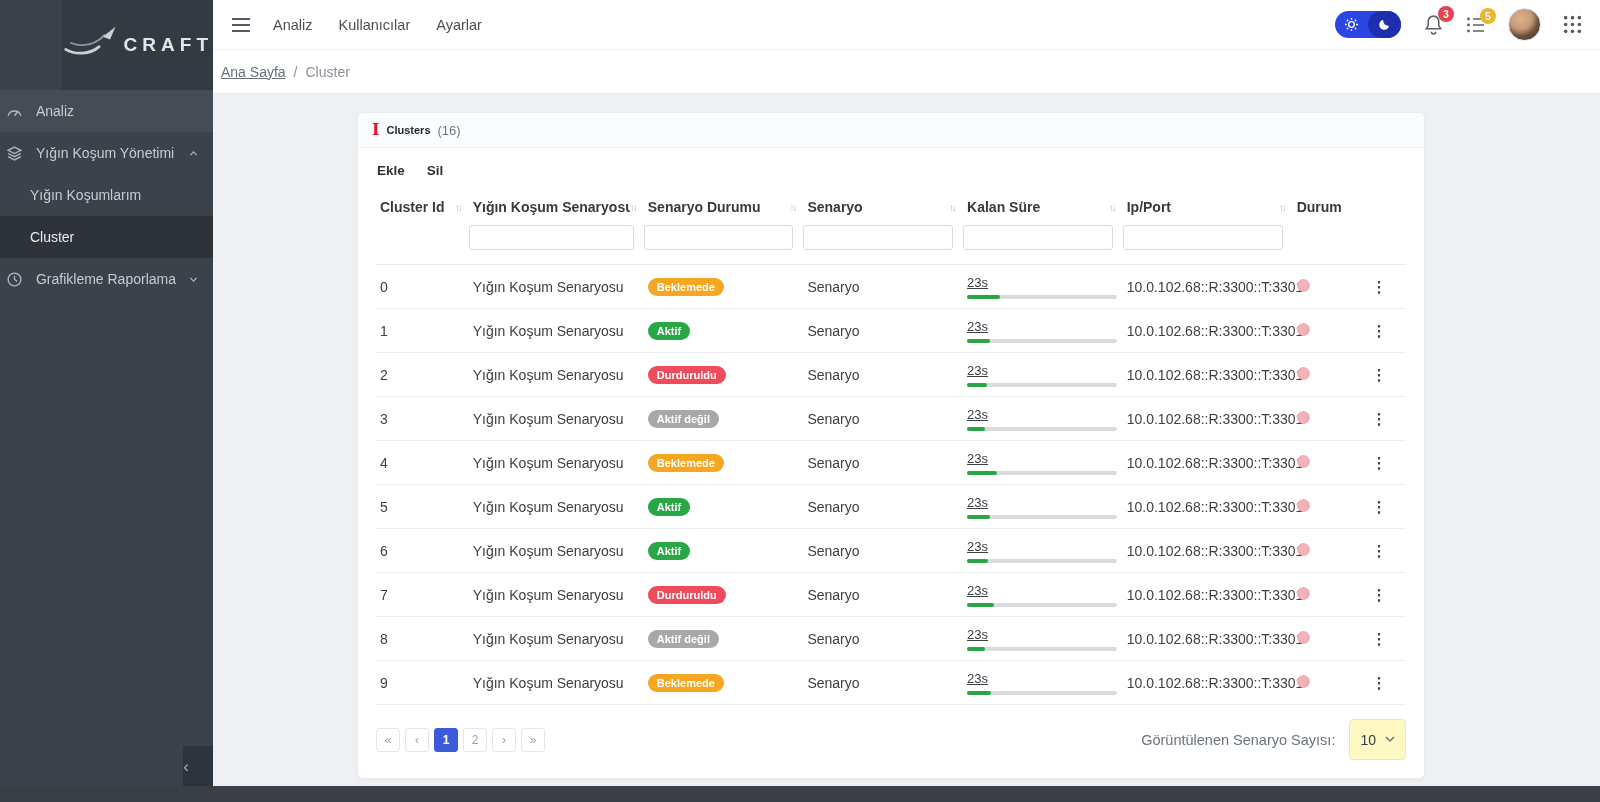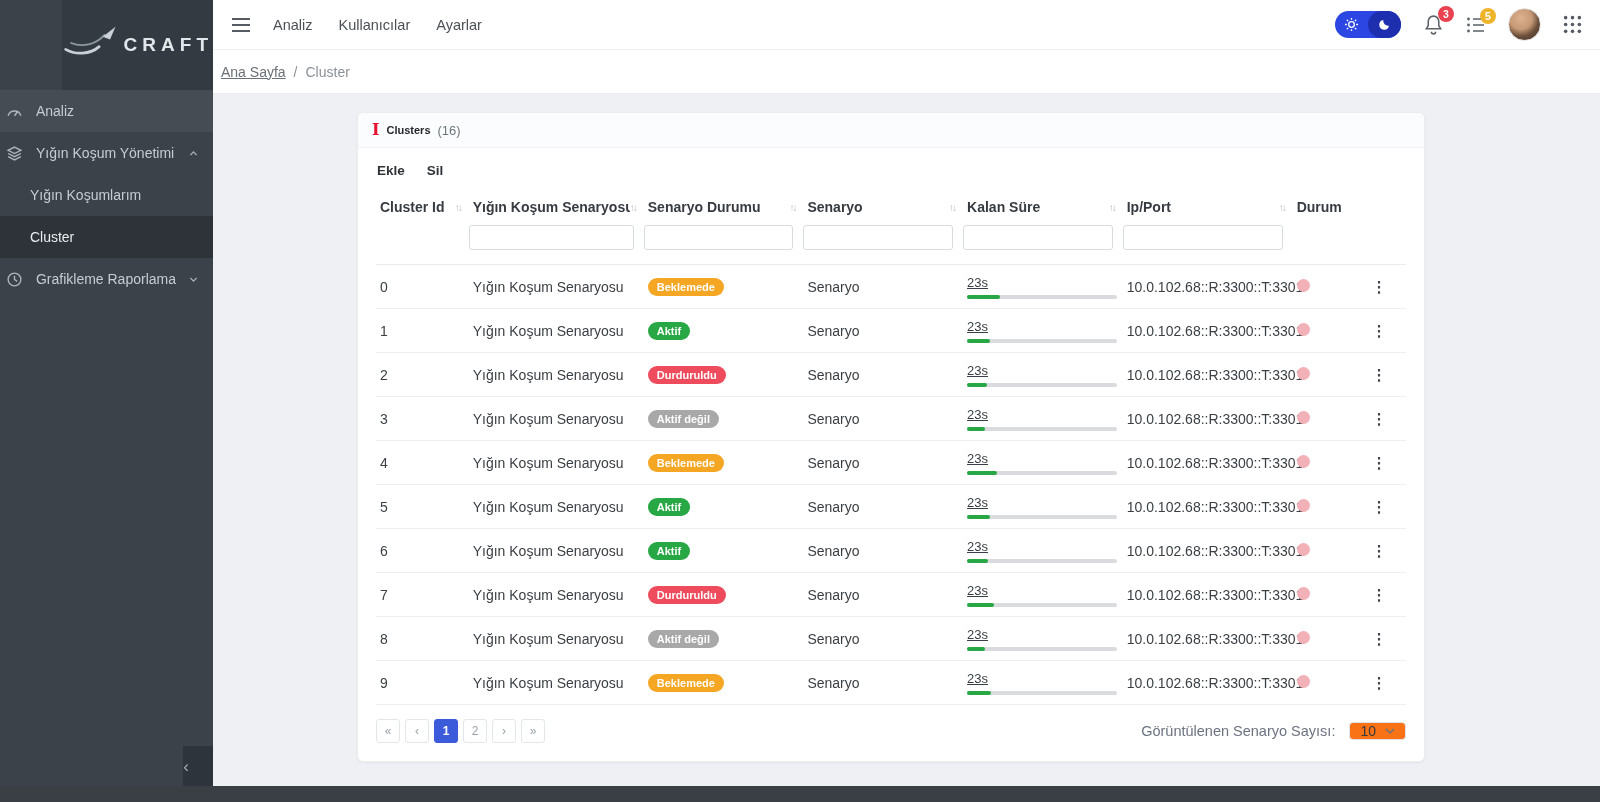--- a/index.html
+++ b/index.html
@@ -87,21 +87,21 @@
 
   .card-footer { display:flex; align-items:center; justify-content:space-between;
     padding:14px 18px 18px; }
   .pager { display:flex; }
   .pg-btn { min-width:24px; height:24px; margin-right:5px; border:1px solid #e3e6ea;
     background:#fff; color:#9aa0a8; font-size:12px; border-radius:3px; cursor:pointer;
     font-family:inherit; padding:0 6px; }
   .pg-btn.active { background:#3b5bdb; border-color:#3b5bdb; color:#fff; font-weight:bold; }
   .page-size { display:flex; align-items:center; gap:14px; }
   .ps-label { font-size:14.5px; color:#6b7280; }
-  .ps-select { height:18px; border:1px solid #dfe3e8; border-radius:4px; background:#f97316;
+  .ps-select { height:41px; border:1px solid #dfe3e8; border-radius:4px; background:#fef9c3;
     display:flex; align-items:center; gap:9px; padding:0 10px; cursor:pointer;
     font-size:14px; color:#343a40; }
 </style>
 </head>
 <body>
 
 <div class="app">
 
   <aside class="sidebar">
     <div class="logo">

